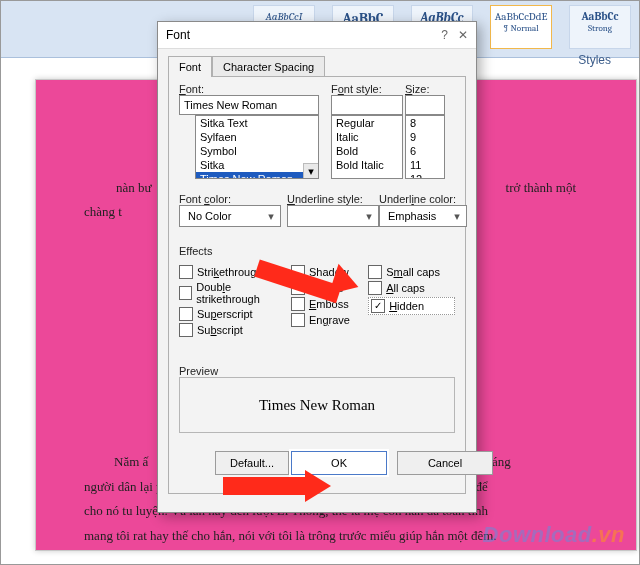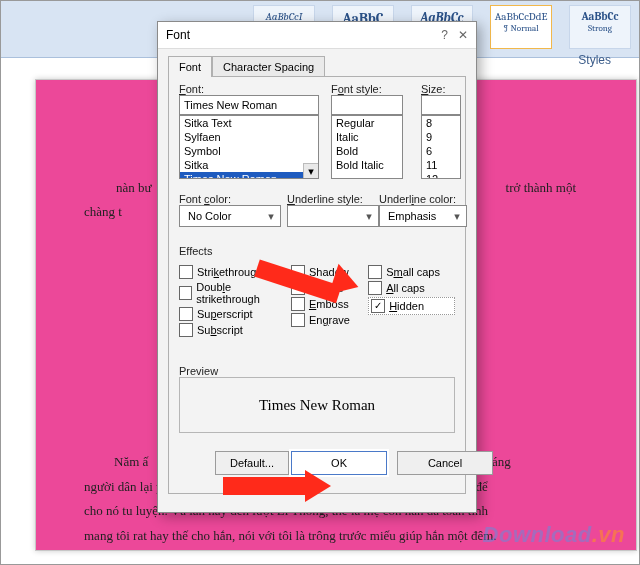--- a/index.html
+++ b/index.html
@@ -113,21 +113,21 @@
       <div class="tab act">Font</div>
       <div class="tab inact">Character Spacing</div>
     </div>
     <div class="tab-panel">
 
       <div style="position:absolute;left:10px;top:6px;width:140px;">
         <div class="lbl"><span class="u">F</span>ont:</div>
         <div class="inp">
             <span>Times New Roman</span>
           </div>
-        <div class="listbox" style="height:62px;margin-top:0;position:relative;">
+        <div class="listbox" style="height:62px;margin-top:0;position:relative;margin-left:16px;">
           <div class="row">Sitka Text</div>
           <div class="row">Sylfaen</div>
           <div class="row">Symbol</div>
           <div class="row">Sitka</div>
           <div class="row sel">Times New Roman</div>
           <div style="position:absolute;right:0;bottom:0;width:14px;height:14px;background:#e9e9e9;border-left:1px solid #bbb;border-top:1px solid #bbb;display:flex;align-items:center;justify-content:center;">▾</div>
         </div>
       </div>
 
       <div style="position:absolute;left:162px;top:6px;width:72px;">
@@ -136,21 +136,21 @@
             <span></span>
           </div>
         <div class="listbox" style="height:62px;">
           <div class="row">Regular</div>
           <div class="row">Italic</div>
           <div class="row">Bold</div>
           <div class="row">Bold Italic</div>
         </div>
       </div>
 
-      <div style="position:absolute;left:252px;top:6px;width:40px;">
+      <div style="position:absolute;left:236px;top:6px;width:40px;">
         <div class="lbl"><span class="u">S</span>ize:</div>
         <div class="inp">
             <span></span>
           </div>
         <div class="listbox" style="height:62px;">
           <div class="row">8</div>
           <div class="row">9</div>
           <div class="row">6</div>
           <div class="row">11</div>
           <div class="row">12</div>

